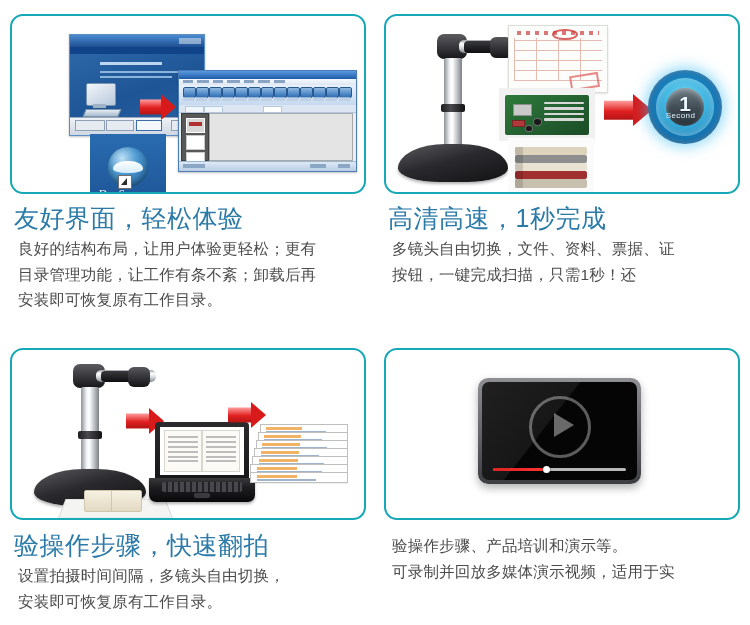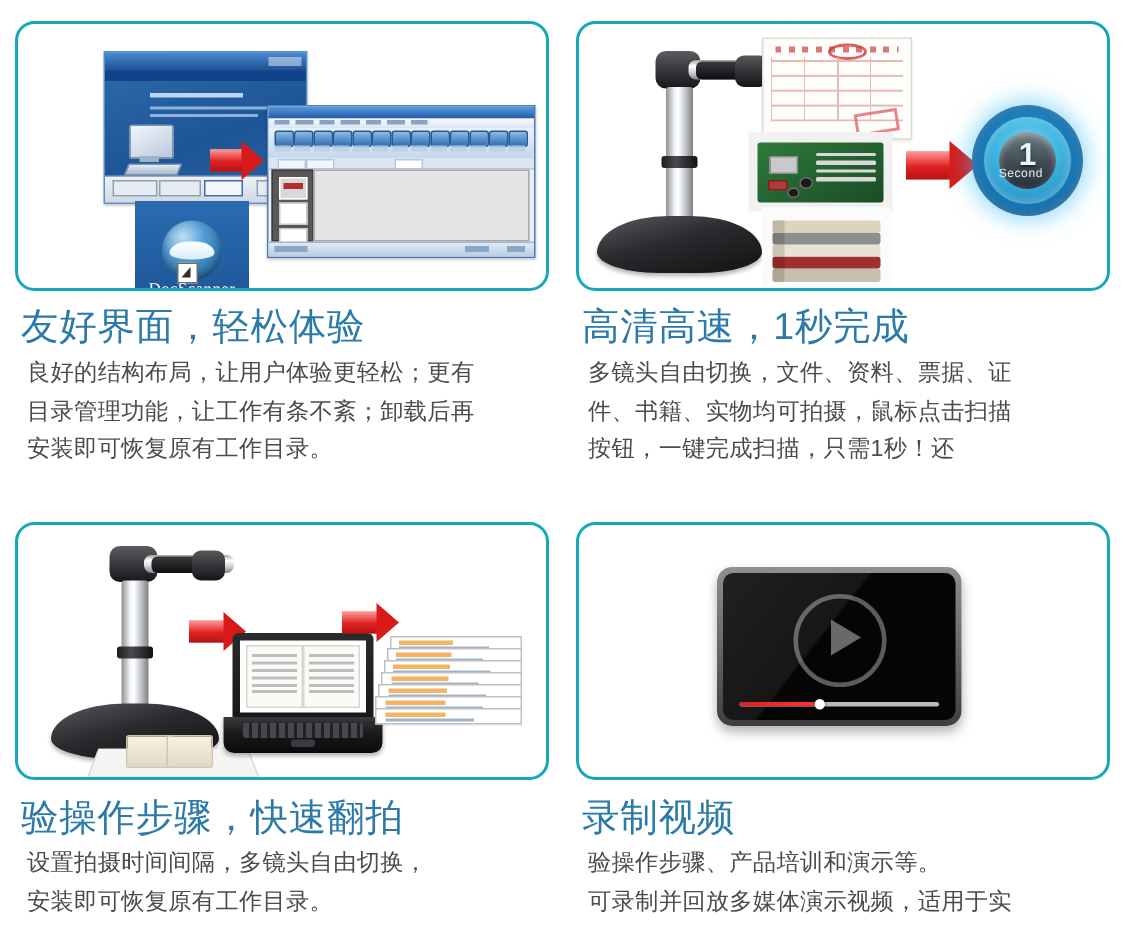--- a/index.html
+++ b/index.html
@@ -420,21 +420,20 @@
         </div>
       </div>
 
     </div>
   </div>
 
   <div class="txtbox" style="left:388px;top:203px;width:356px;">
     <div class="head">高清高速，1秒完成</div>
     <div class="body" style="margin-top:5px;">
       <p>多镜头自由切换，文件、资料、票据、证</p>
-      <p>件、书籍、实物均可拍摄，鼠标点击扫描</p>
       <p>按钮，一键完成扫描，只需1秒！还</p>
     </div>
   </div>
 
   <div class="cell" style="left:10px;top:348px;width:356px;height:172px;">
     <div class="imgbox" style="width:356px;height:172px;">
 
       <div class="scanner" style="left:22px;top:14px;width:112px;height:142px;">
         <div class="sc-elbow"></div>
         <div class="sc-arm"></div>
@@ -539,20 +538,19 @@
           <div class="pl-bar">
             <div class="pl-prog" id="vprog" style="width: 40%;"></div>
           </div>
           <div class="pl-knob" id="vknob" style="left: calc(41.4% - 3px);"></div>
         </div>
       </div>
     </div>
   </div>
 
   <div class="txtbox" style="left:388px;top:530px;width:356px;">
-    <div class="head">录制视频</div>
     <div class="body" style="margin-top:5px;">
       <p>验操作步骤、产品培训和演示等。</p>
       <p>可录制并回放多媒体演示视频，适用于实</p>
     </div>
   </div>
 
 </div>
 
 </body></html>

